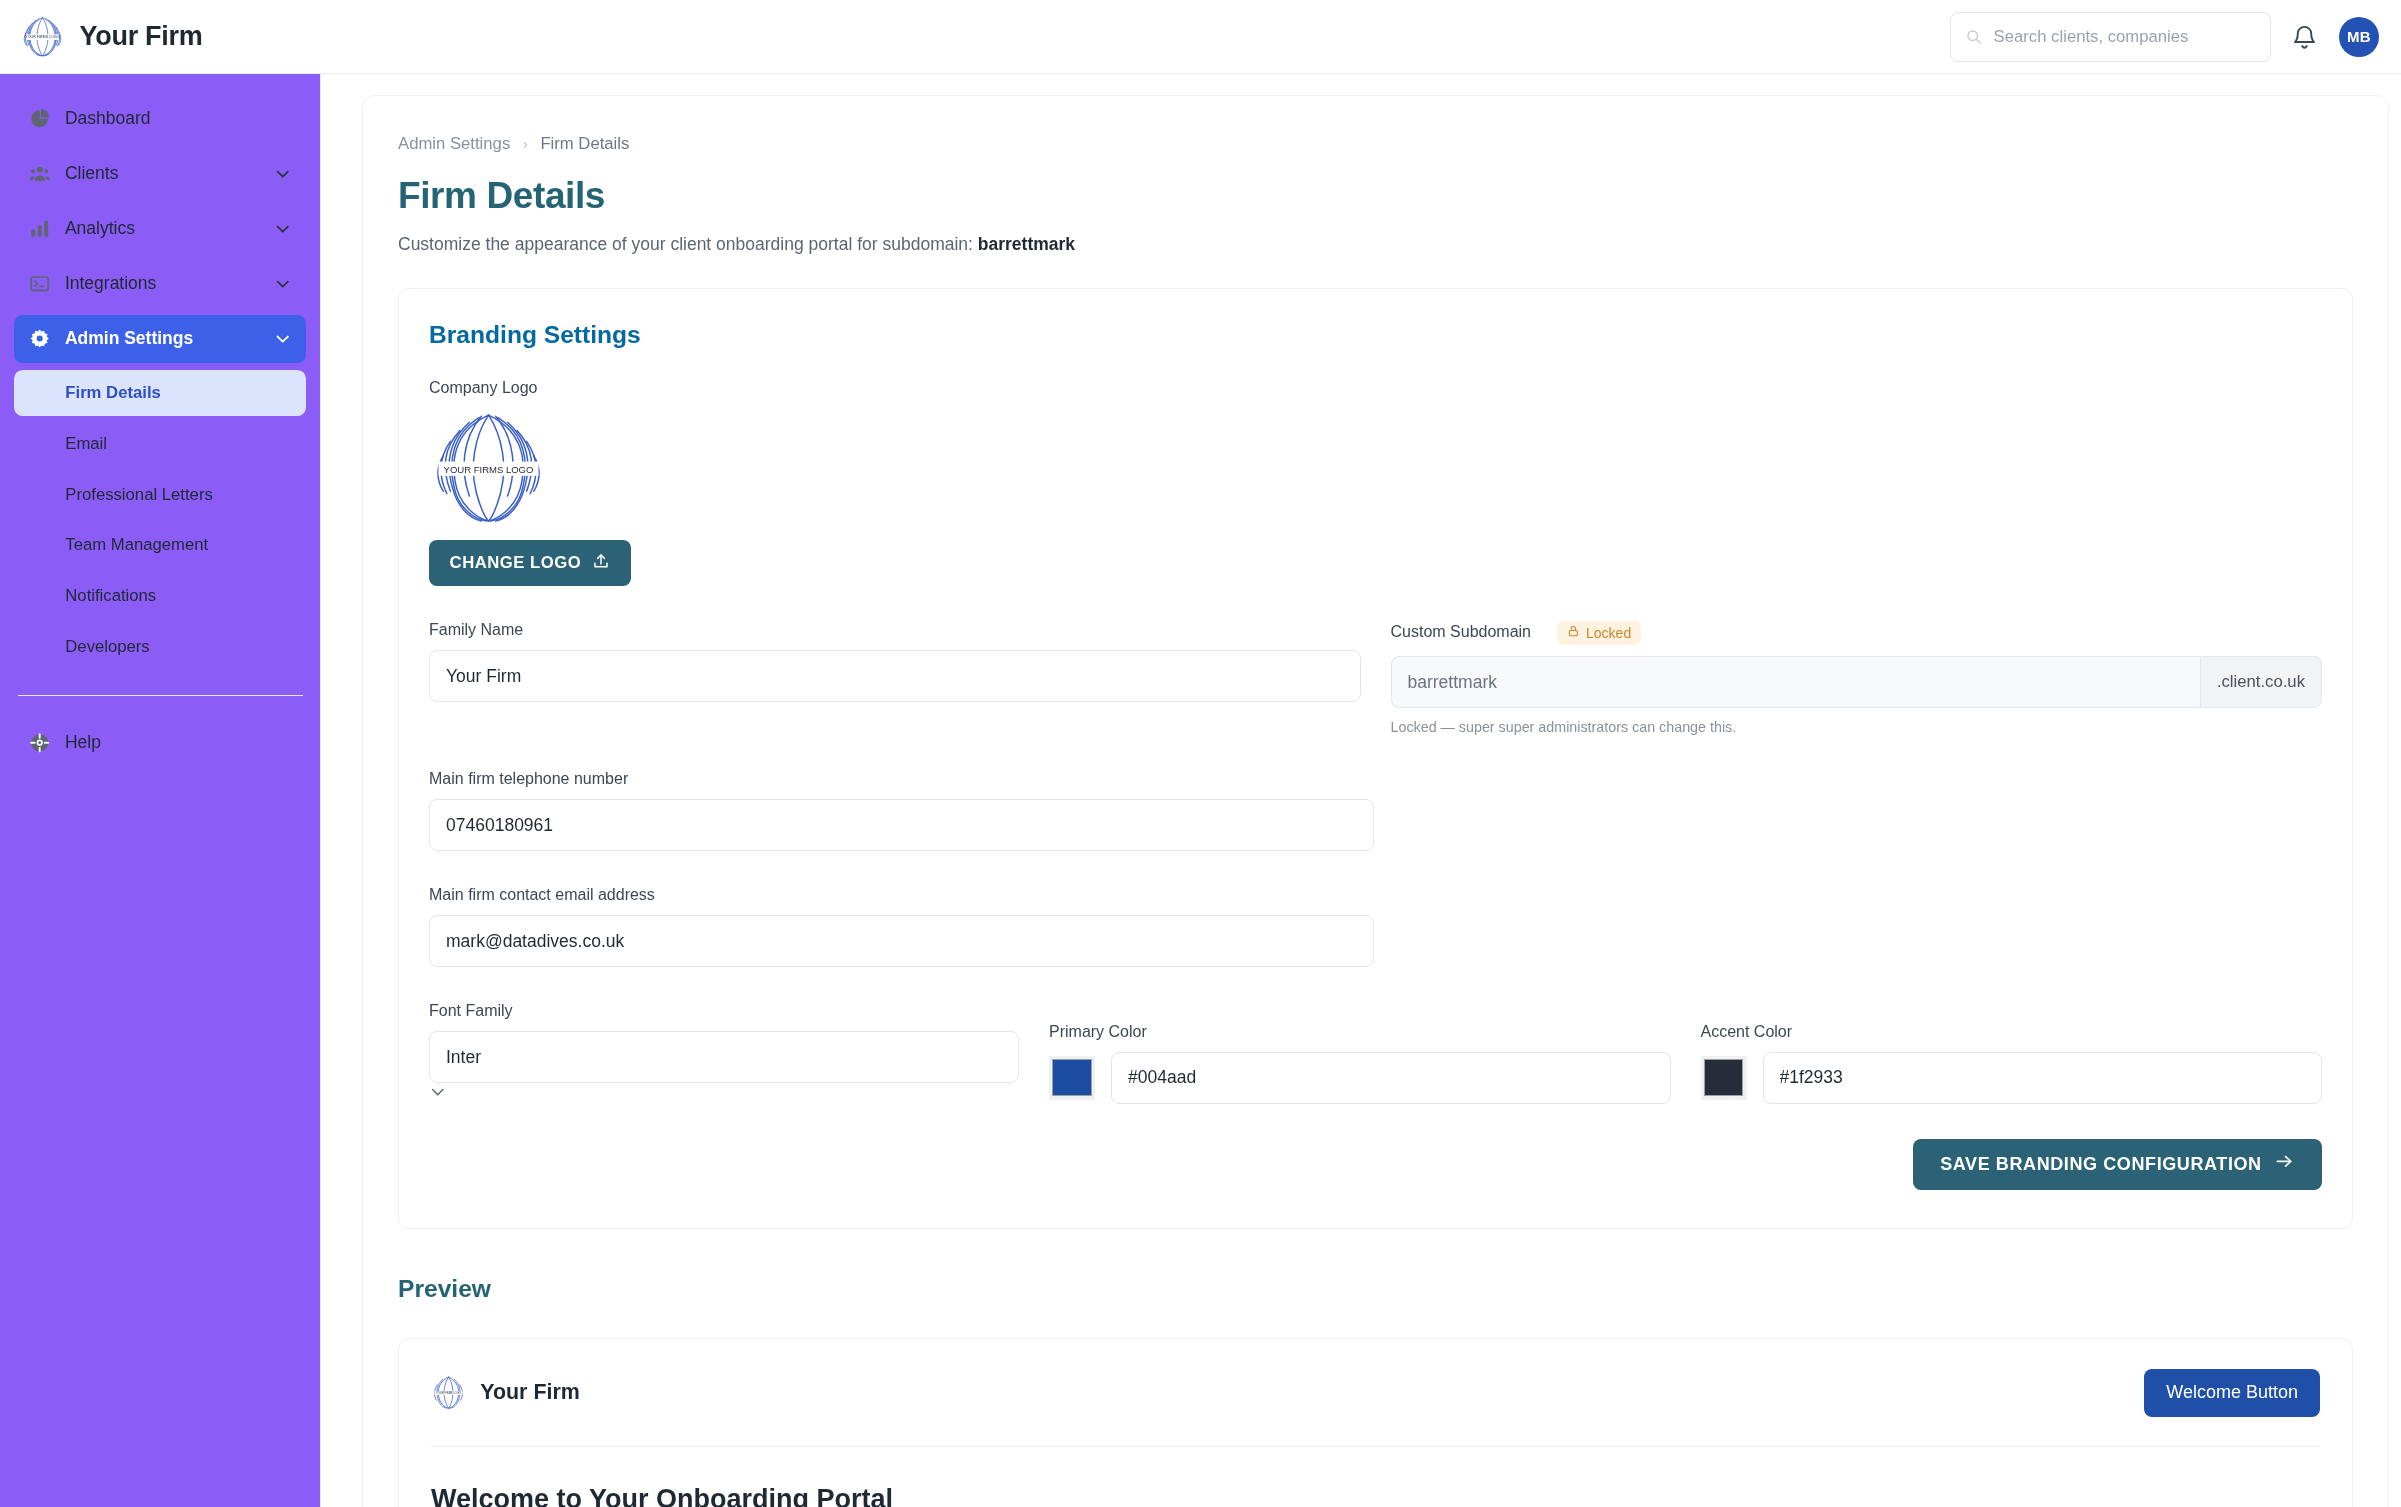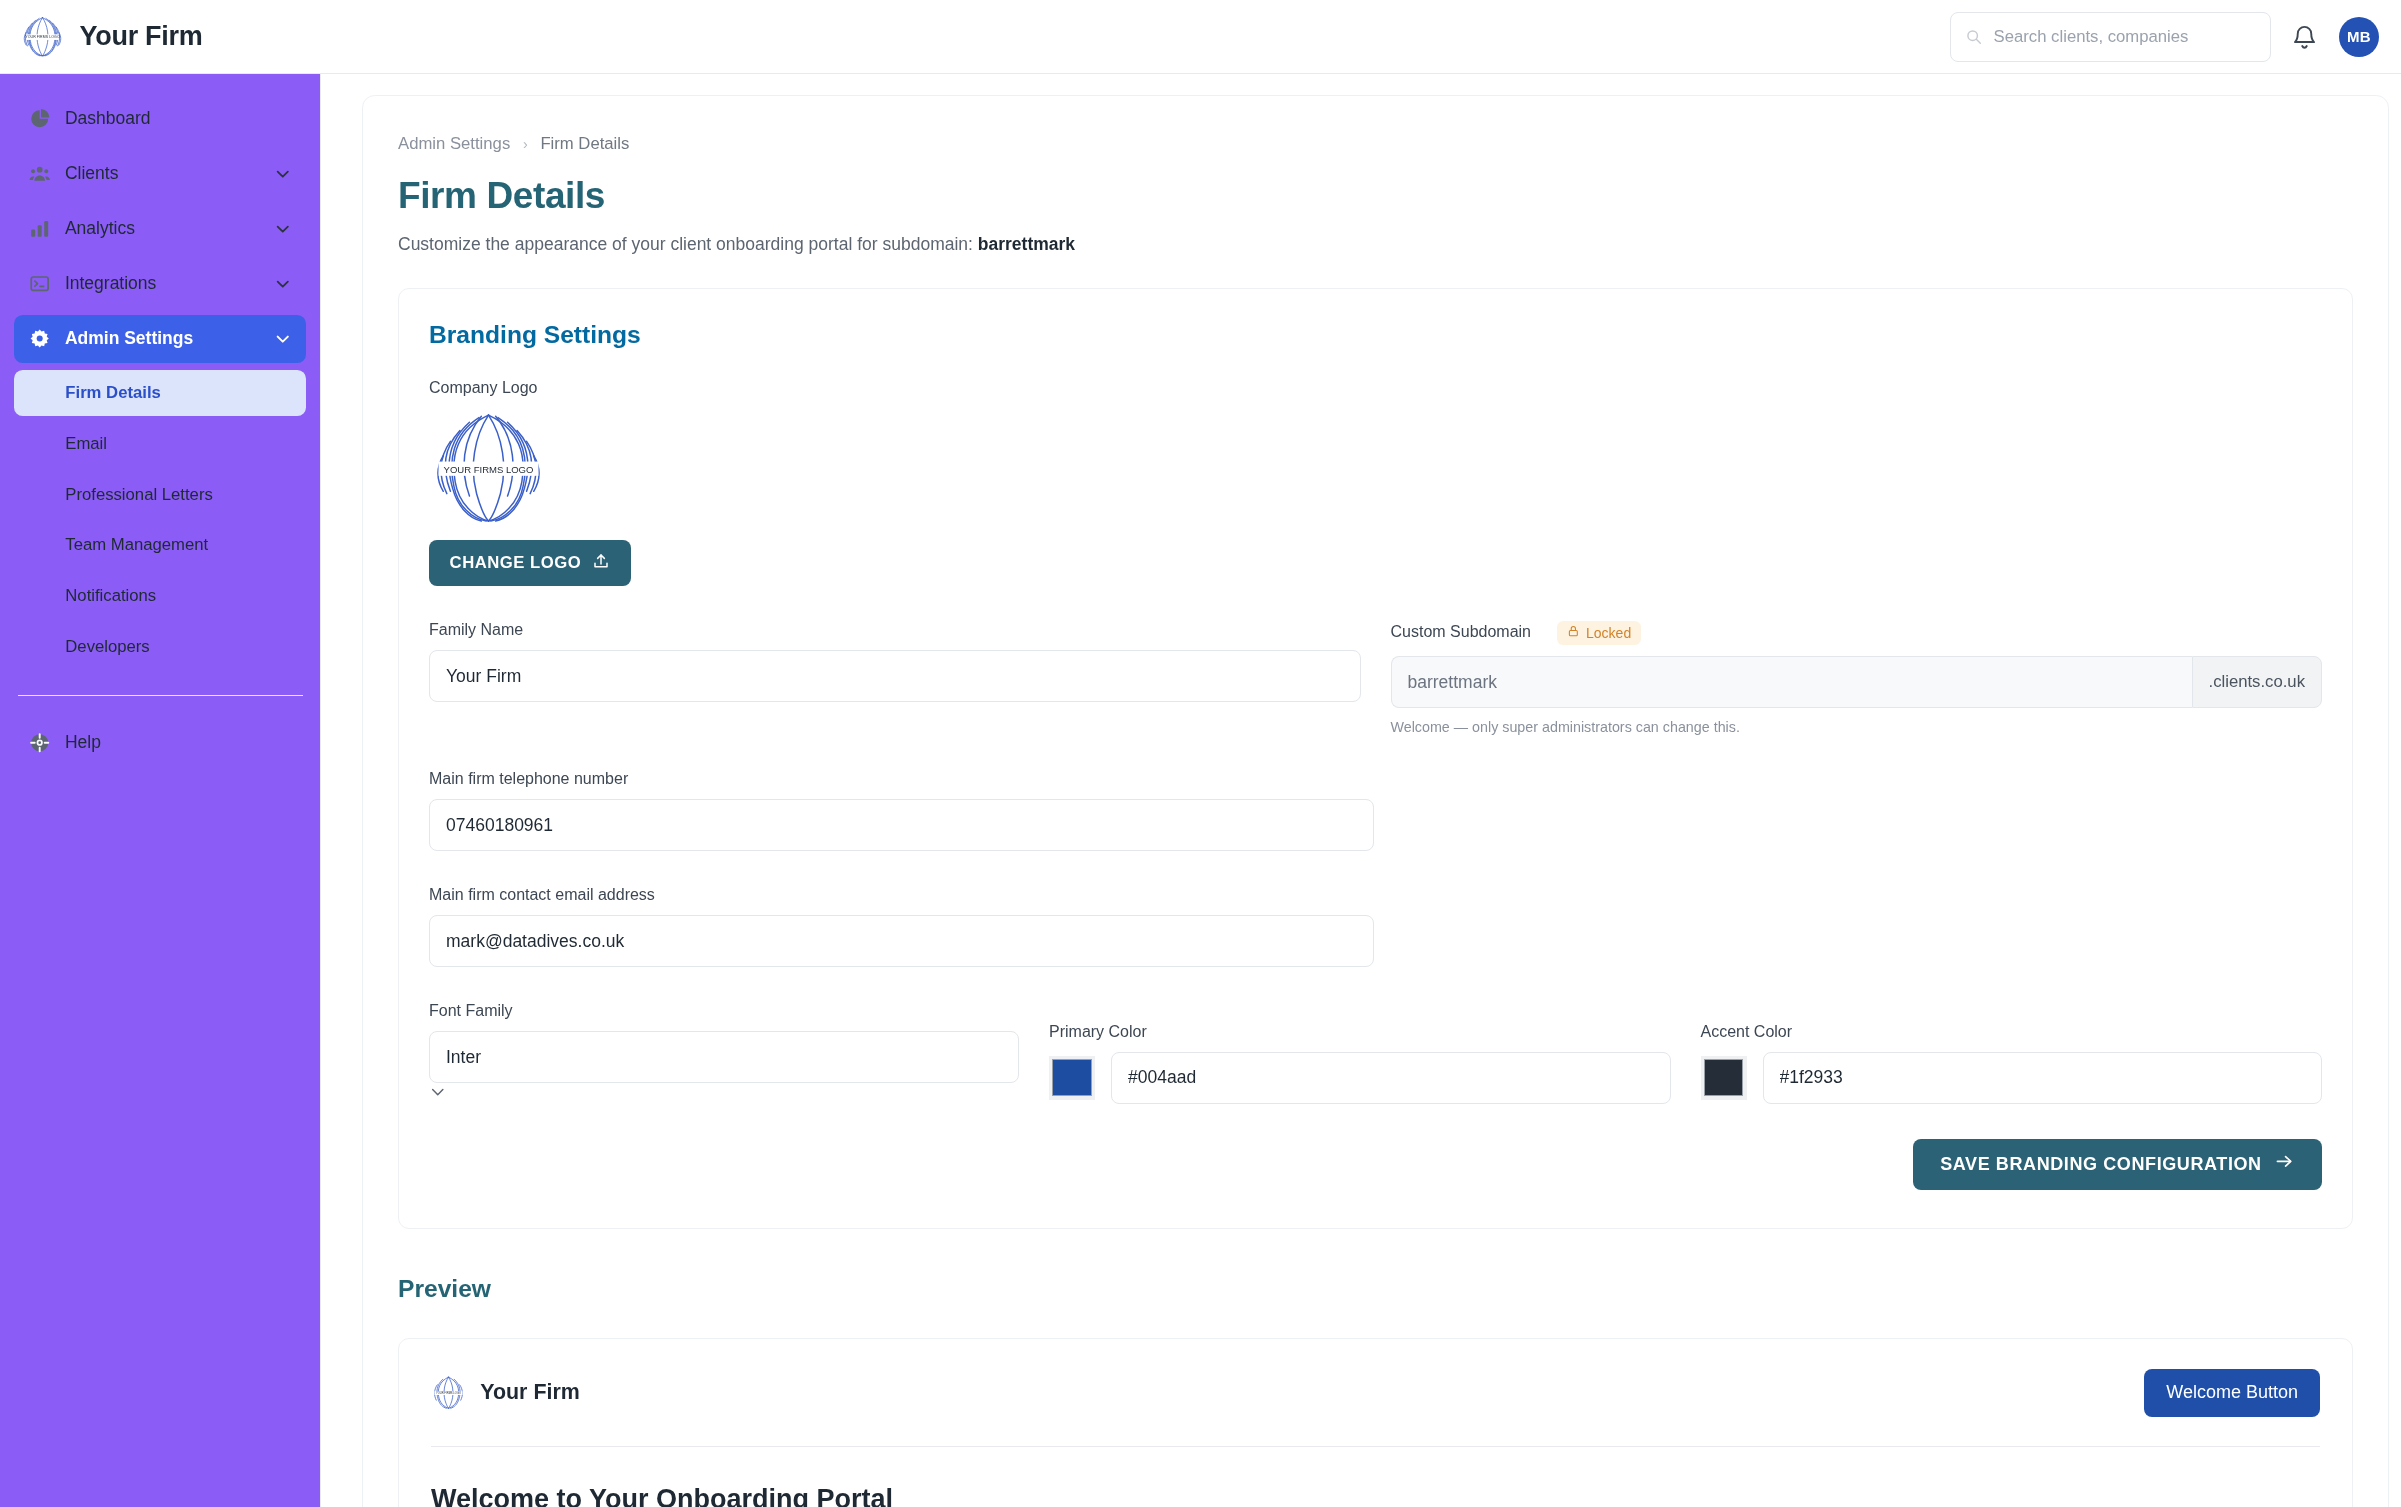--- a/index.html
+++ b/index.html
@@ -400,23 +400,23 @@
                 <svg viewBox="0 0 24 24" width="12.7" height="12.7" fill="none" stroke="#d1832a" stroke-width="2" stroke-linecap="round" stroke-linejoin="round">
                   <rect x="4.5" y="10.5" width="15" height="10" rx="2"></rect>
                     <path d="M8 10.5V7a4 4 0 0 1 8 0v3.5"></path>
                 </svg>
               </span>
               <span>Locked</span>
             </span>
           </span>
           <div class="subdomain-wrap">
             <input class="subdomain-input" type="text" readonly="" value="barrettmark" style="">
-            <div class="subdomain-suffix">.clients.co.uk</div>
+            <div class="subdomain-suffix">.client.co.uk</div>
           </div>
-          <div class="hint">Welcome — only super administrators can change this.</div>
+          <div class="hint">Locked — super super administrators can change this.</div>
         </div>
       </div>
 
       <div class="stack">
         <span class="field-label">Main firm telephone number</span>
         <input class="input" type="text" value="07460180961" style="">
       </div>
 
       <div class="stack">
         <span class="field-label">Main firm contact email address</span>

